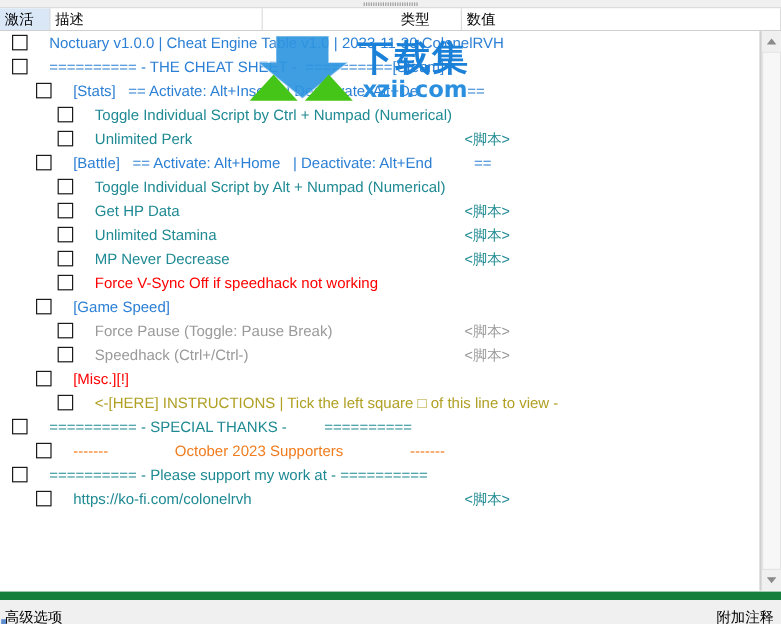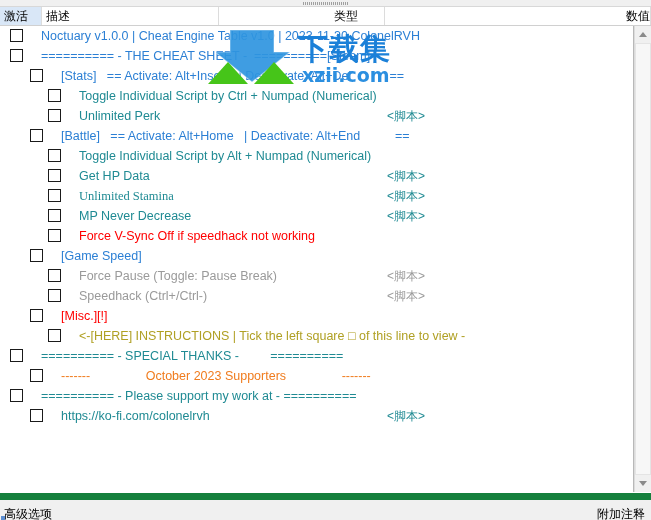--- a/index.html
+++ b/index.html
@@ -252,21 +252,21 @@
         <i></i>
         <i></i>
         <i></i>
     </div>
   </div>
 
   <div class="colheader" id="colheader">
       <div class="cell active-col" style="left: 0px; width: 42px;">激活</div>
       <div class="cell" style="left: 42px; width: 177px;">描述</div>
       <div class="cell" style="left: 330px; width: 55px;">类型</div>
-      <div class="cell" style="left: 385px; width: 266px; text-align: right;">数值</div>
+      <div class="cell" style="left: 385px; width: 266px;">数值</div>
     </div>
 
   <div class="treewrap" id="treewrap">
       <div class="row">
         <div class="cb" style="left: 10px;"></div>
         <div class="desc" style="left: 41px; color: rgb(43, 127, 212);">Noctuary v1.0.0 | Cheat Engine Table v1.0 | 2023-11-30 ColonelRVH</div>
       </div>
       <div class="row">
         <div class="cb" style="left: 10px;"></div>
         <div class="desc" style="left: 41px; color: rgb(43, 127, 212);">========== - THE CHEAT SHEET -  ==========[Steam]</div>
@@ -292,21 +292,21 @@
         <div class="cb" style="left: 48px;"></div>
         <div class="desc" style="left: 79px; color: rgb(31, 138, 147);">Toggle Individual Script by Alt + Numpad (Numerical)</div>
       </div>
       <div class="row">
         <div class="cb" style="left: 48px;"></div>
         <div class="desc" style="left: 79px; color: rgb(31, 138, 147);">Get HP Data</div>
         <div class="val" style="color: rgb(31, 138, 147);">&lt;脚本&gt;</div>
       </div>
       <div class="row">
         <div class="cb" style="left: 48px;"></div>
-        <div class="desc" style="left: 79px; color: rgb(31, 138, 147); font-family: Liberation Serif, serif;">Unlimited Stamina</div>
+        <div class="desc" style="left: 79px; color: rgb(31, 138, 147);">Unlimited Stamina</div>
         <div class="val" style="color: rgb(31, 138, 147);">&lt;脚本&gt;</div>
       </div>
       <div class="row">
         <div class="cb" style="left: 48px;"></div>
         <div class="desc" style="left: 79px; color: rgb(31, 138, 147);">MP Never Decrease</div>
         <div class="val" style="color: rgb(31, 138, 147);">&lt;脚本&gt;</div>
       </div>
       <div class="row">
         <div class="cb" style="left: 48px;"></div>
         <div class="desc" style="left: 79px; color: rgb(255, 0, 0);">Force V-Sync Off if speedhack not working</div>

